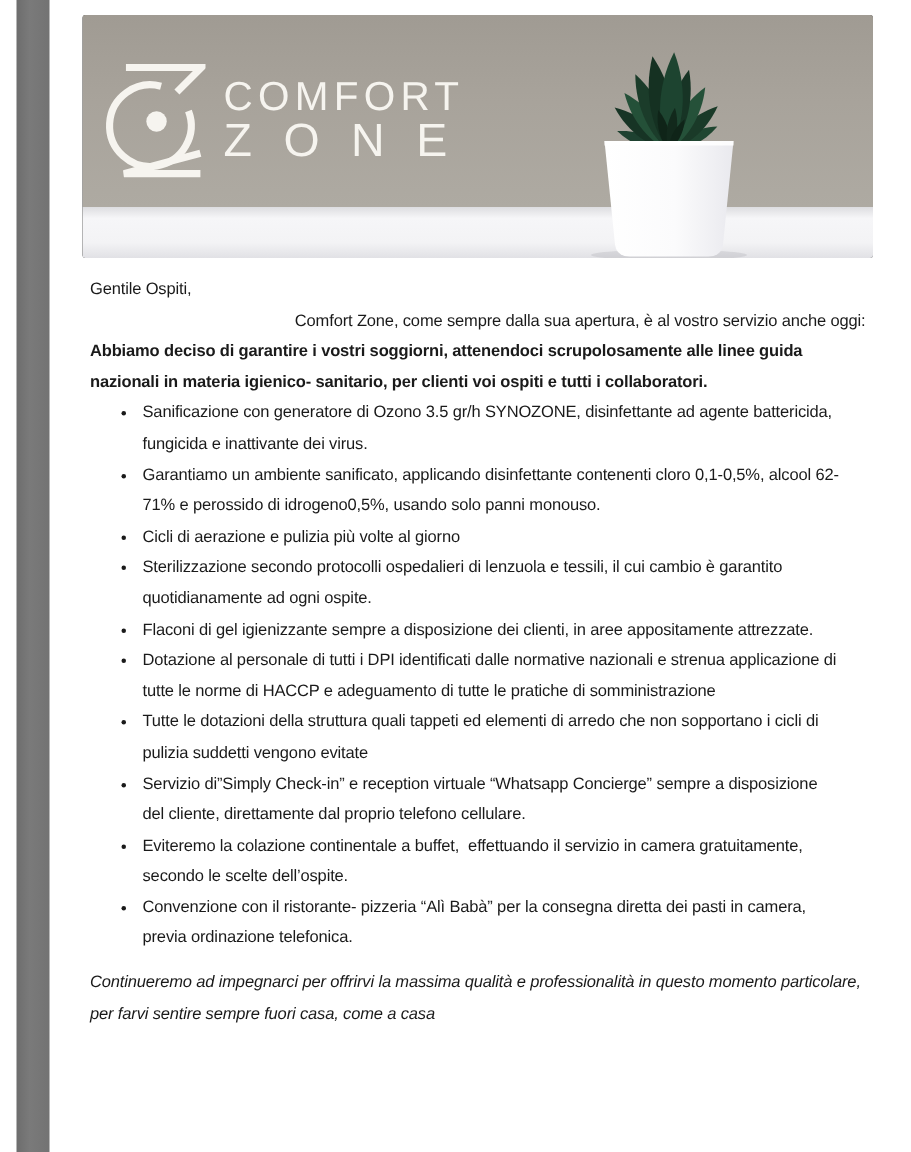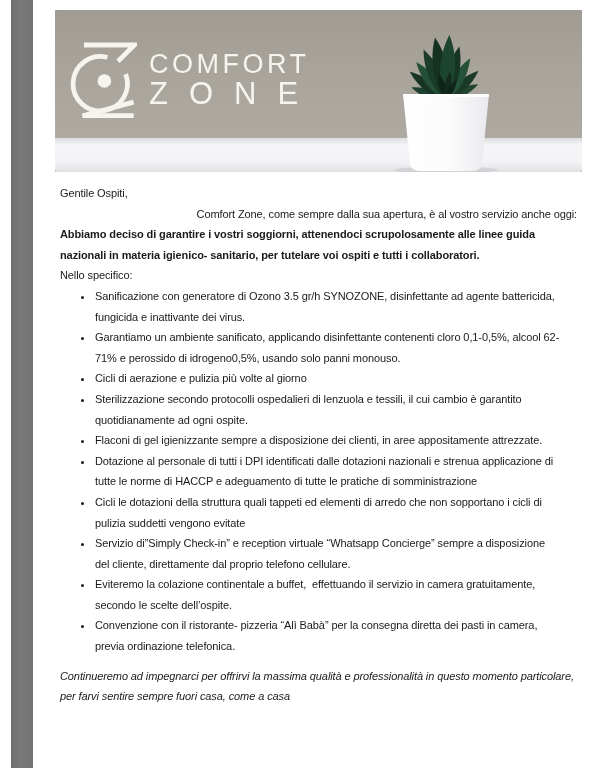--- a/index.html
+++ b/index.html
@@ -125,28 +125,27 @@
       </g>
     </g>
     <path d="M 18,70 H 104 L 97,139 Q 96,147 87,147 H 35 Q 26,147 25,139 Z" fill="url(#potGrad)"></path>
     <rect x="18" y="70" width="86" height="3" fill="#ffffff" opacity="0.85"></rect>
   </svg>
 </div>
 
 <div class="letter">
   <p class="salutation">Gentile Ospiti,</p>
   <p class="intro-regular">Comfort Zone, come sempre dalla sua apertura, è al vostro servizio anche oggi:</p>
-  <p class="intro-bold">Abbiamo deciso di garantire i vostri soggiorni, attenendoci scrupolosamente alle linee guida nazionali in materia igienico- sanitario, per tutelare voi ospiti e tutti i collaboratori.</p>
-  <p class="list-heading">Nello specifico:</p>
+  <p class="intro-bold">Abbiamo deciso di garantire i vostri soggiorni, attenendoci scrupolosamente alle linee guida nazionali in materia igienico- sanitario, per clienti voi ospiti e tutti i collaboratori.</p>
   <ul class="measures">
       <li>Sanificazione con generatore di Ozono 3.5 gr/h SYNOZONE, disinfettante ad agente battericida, fungicida e inattivante dei virus.</li>
       <li>Garantiamo un ambiente sanificato, applicando disinfettante contenenti cloro 0,1-0,5%, alcool 62-71% e perossido di idrogeno0,5%, usando solo panni monouso.</li>
       <li>Cicli di aerazione e pulizia più volte al giorno</li>
       <li>Sterilizzazione secondo protocolli ospedalieri di lenzuola e tessili, il cui cambio è garantito quotidianamente ad ogni ospite.</li>
       <li>Flaconi di gel igienizzante sempre a disposizione dei clienti, in aree appositamente attrezzate.</li>
-      <li>Dotazione al personale di tutti i DPI identificati dalle dotazioni nazionali e strenua applicazione di tutte le norme di HACCP e adeguamento di tutte le pratiche di somministrazione</li>
-      <li>Cicli le dotazioni della struttura quali tappeti ed elementi di arredo che non sopportano i cicli di pulizia suddetti vengono evitate</li>
+      <li>Dotazione al personale di tutti i DPI identificati dalle normative nazionali e strenua applicazione di tutte le norme di HACCP e adeguamento di tutte le pratiche di somministrazione</li>
+      <li>Tutte le dotazioni della struttura quali tappeti ed elementi di arredo che non sopportano i cicli di pulizia suddetti vengono evitate</li>
       <li>Servizio di”Simply Check-in” e reception virtuale “Whatsapp Concierge” sempre a disposizione del cliente, direttamente dal proprio telefono cellulare.</li>
       <li>Eviteremo la colazione continentale a buffet,&nbsp; effettuando il servizio in camera gratuitamente, secondo le scelte dell’ospite.</li>
       <li>Convenzione con il ristorante- pizzeria “Alì Babà” per la consegna diretta dei pasti in camera, previa ordinazione telefonica.</li>
     </ul>
   <p class="closing">Continueremo ad impegnarci per offrirvi la massima qualità e professionalità in questo momento particolare, per farvi sentire sempre fuori casa, come a casa</p>
 </div>
 
 </body></html>

